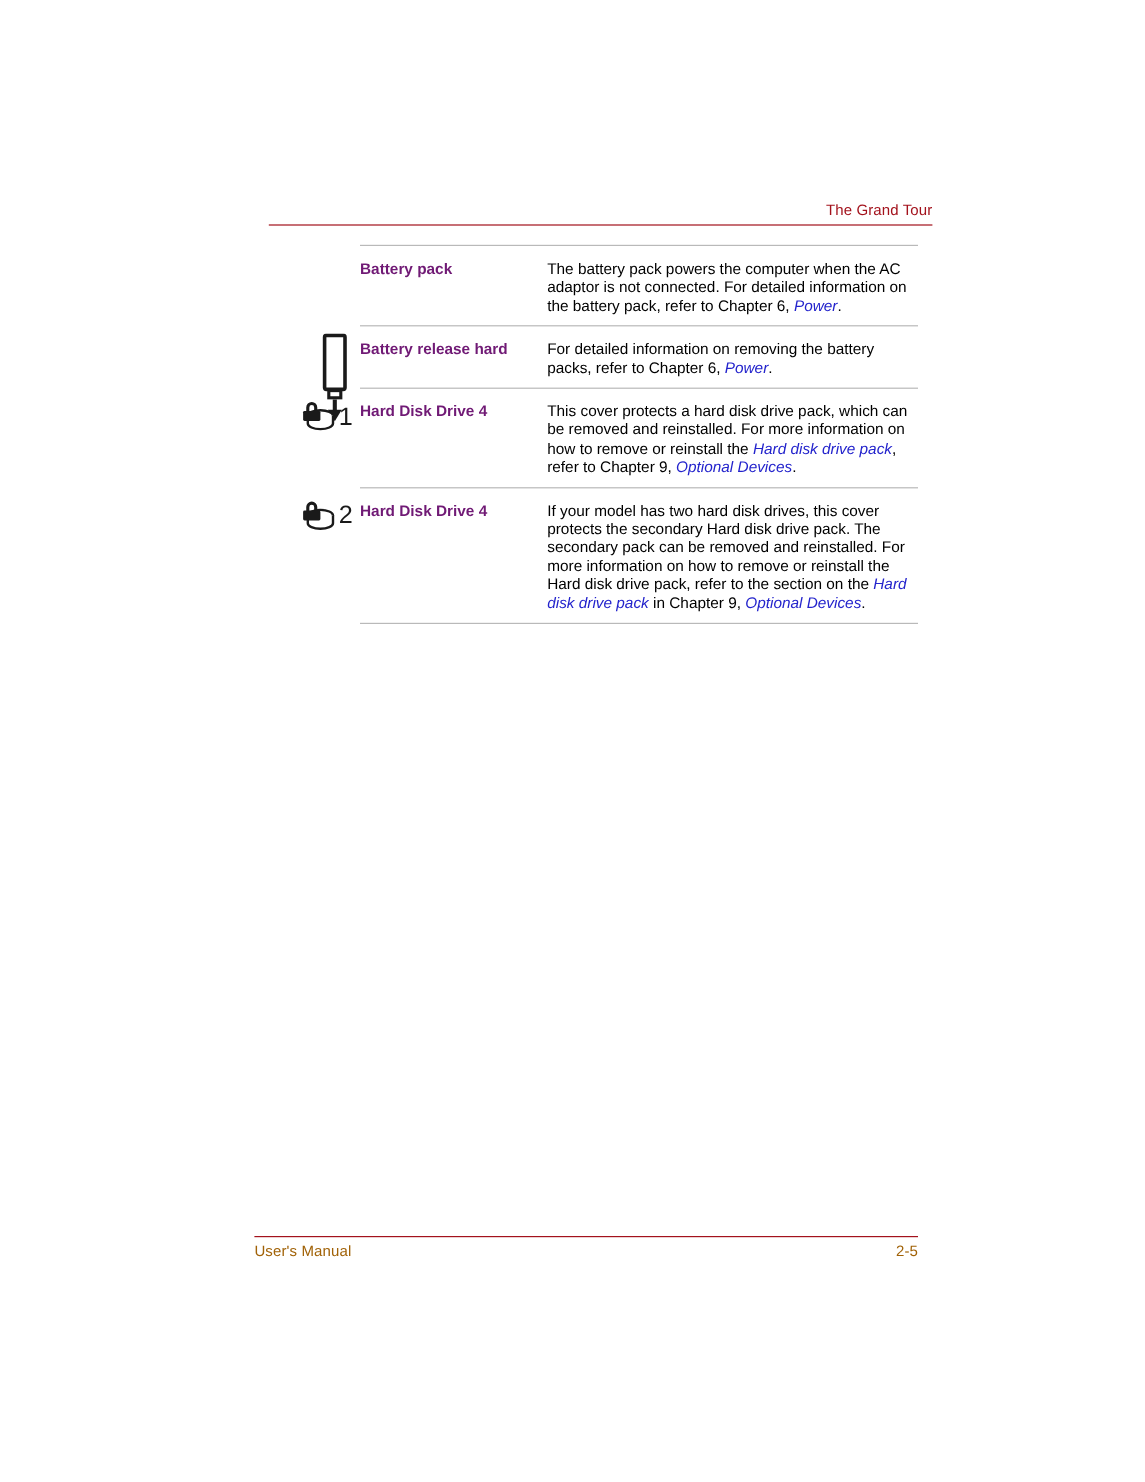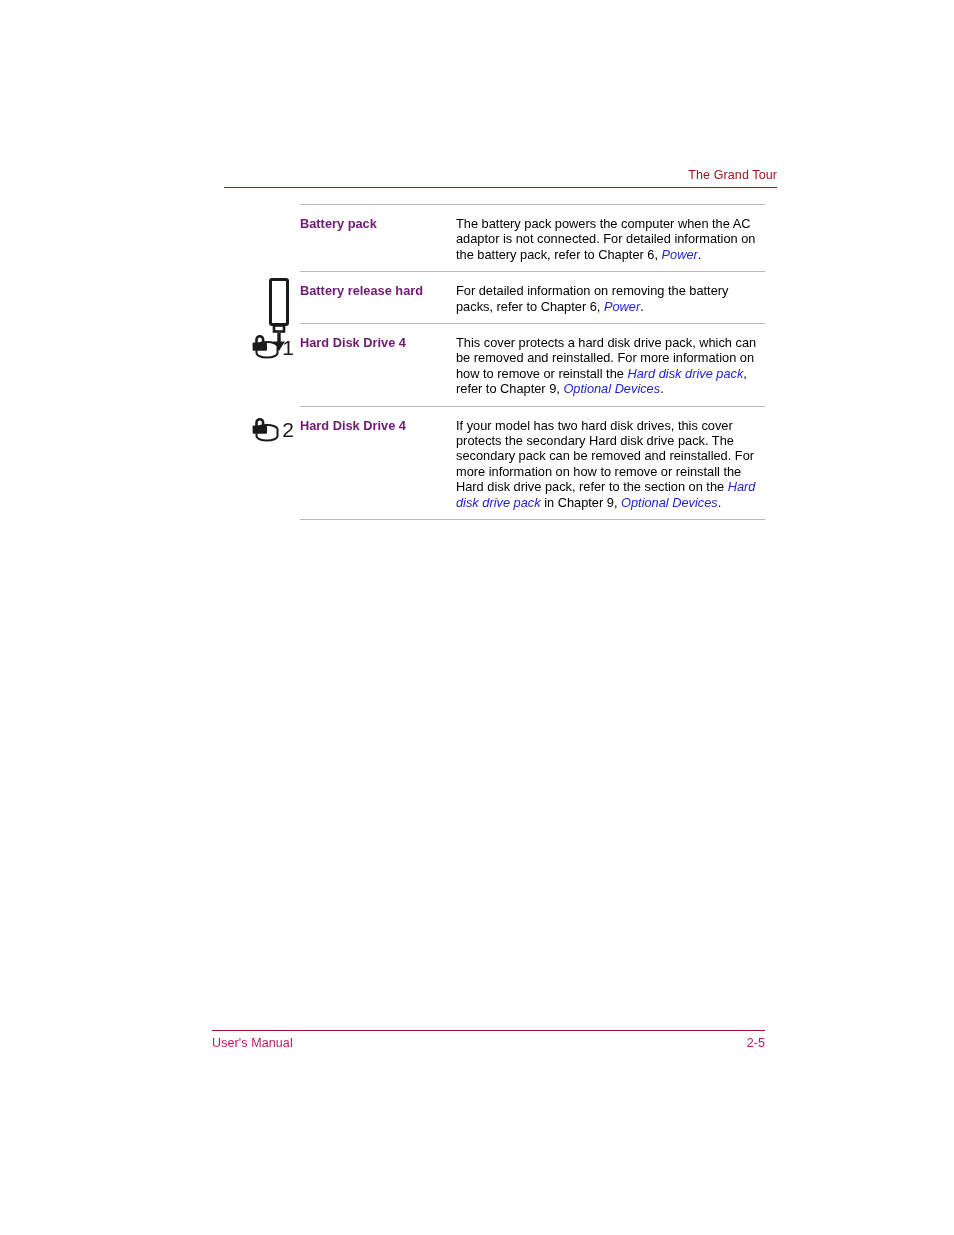--- a/index.html
+++ b/index.html
@@ -117,21 +117,21 @@
     height: 0;
   }
   .footer-inner {
     display: flex;
     justify-content: space-between;
     align-items: baseline;
     margin-top: 5px;
   }
   .footer-left, .footer-right {
     font-size: 12.5px;
-    color: #be185d;
+    color: #a16207;
     letter-spacing: 0.1px;
   }
 </style>
 </head>
 <body>
 
 <div class="page">
 
   <div class="header">
     <div class="header-title">The Grand Tour</div>

